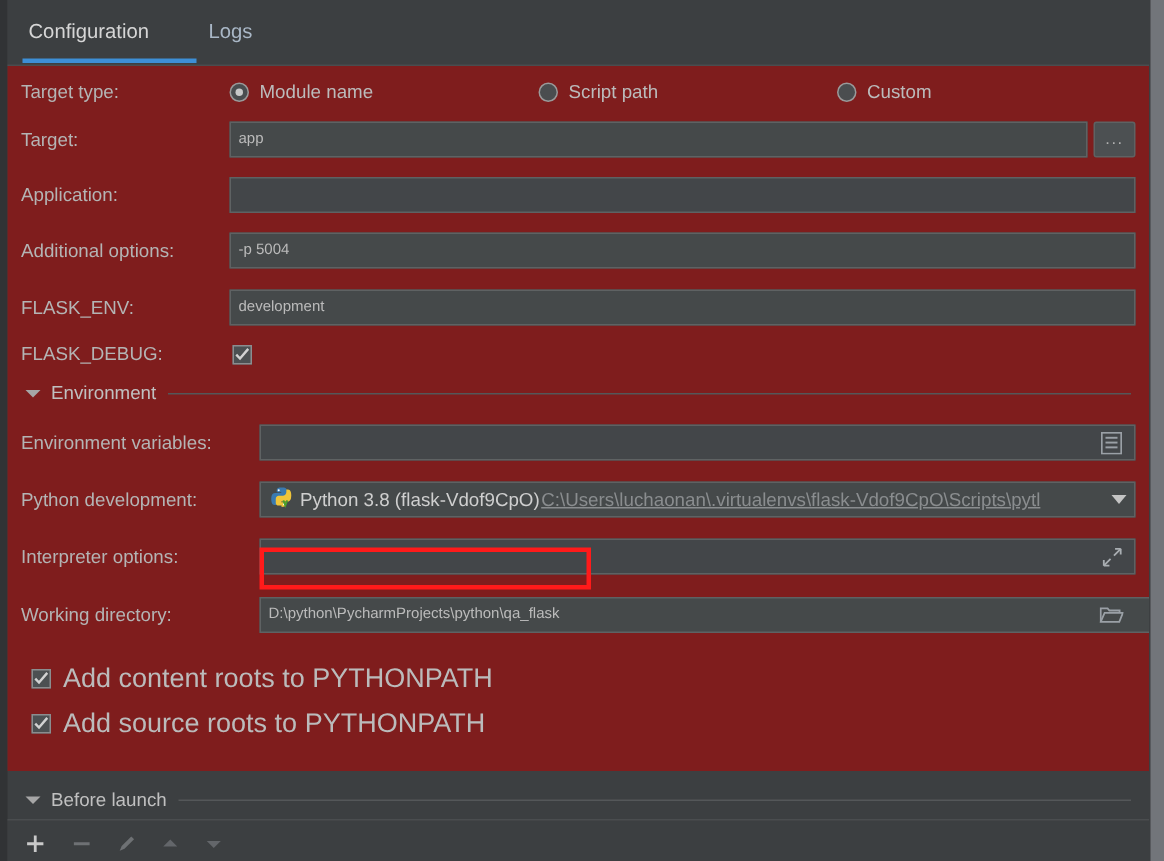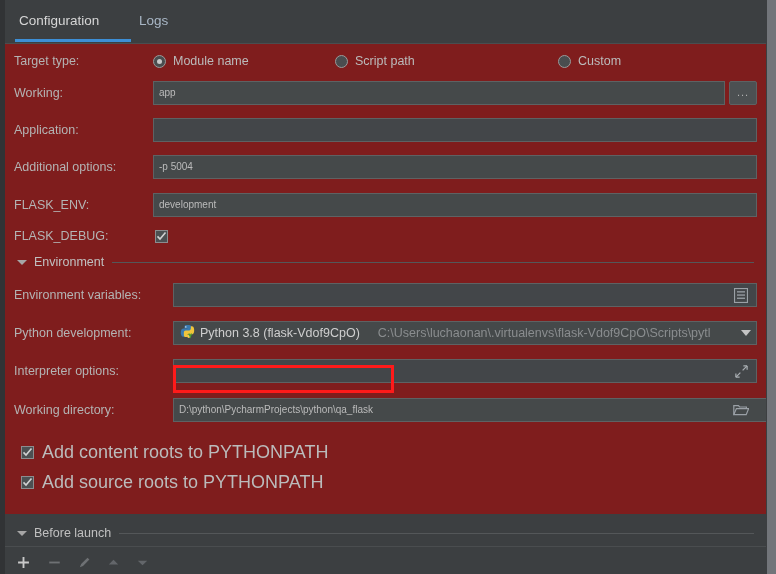--- a/index.html
+++ b/index.html
@@ -231,21 +231,22 @@
     color: #cfcfcf;
     font-size: 12.5px;
     flex: none;
   }
   .combo-path {
     color: #8a8d8f;
     font-size: 12.5px;
     white-space: nowrap;
     overflow: hidden;
     flex: 1 1 auto;
-    padding-left: 18px;
+    padding-left: 1px;
+    text-decoration: underline;
   }
   .combo-arrow {
     width: 20px;
     flex: none;
     display: flex;
     align-items: center;
     justify-content: center;
   }
   .caret-down {
     width: 0; height: 0;
@@ -312,32 +313,32 @@
   </div>
 
   <div class="panel">
 
     <div class="row" style="top:4px; width:761px;">
       <div class="lbl">Target type:</div>
       <div class="radio-wrap" style="left:148px; top:0;">
         <span class="radio checked"></span>
         <span class="radio-label">Module name</span>
       </div>
-      <div class="radio-wrap" style="left:330px; top:0;">
+      <div class="radio-wrap" style="left:354px; top:0;">
         <span class="radio"></span>
         <span class="radio-label">Script path</span>
       </div>
       <div class="radio-wrap" style="left:553px; top:0;">
         <span class="radio"></span>
         <span class="radio-label">Custom</span>
       </div>
     </div>
 
     <div class="row" style="top:36px; width:761px;">
-      <div class="lbl">Working:</div>
+      <div class="lbl">Target:</div>
       <div class="field" style="left:148px; top:1px; width:572px;" title="">app</div>
       <div class="btn-small" style="left:724px; top:1px; width:28px;">
         <span style="font-size:11px;letter-spacing:1px;">...</span>
       </div>
     </div>
 
     <div class="row" style="top:73px; width:761px;">
       <div class="lbl">Application:</div>
       <div class="field empty" style="left:148px; top:1px; width:604px;"></div>
     </div>

